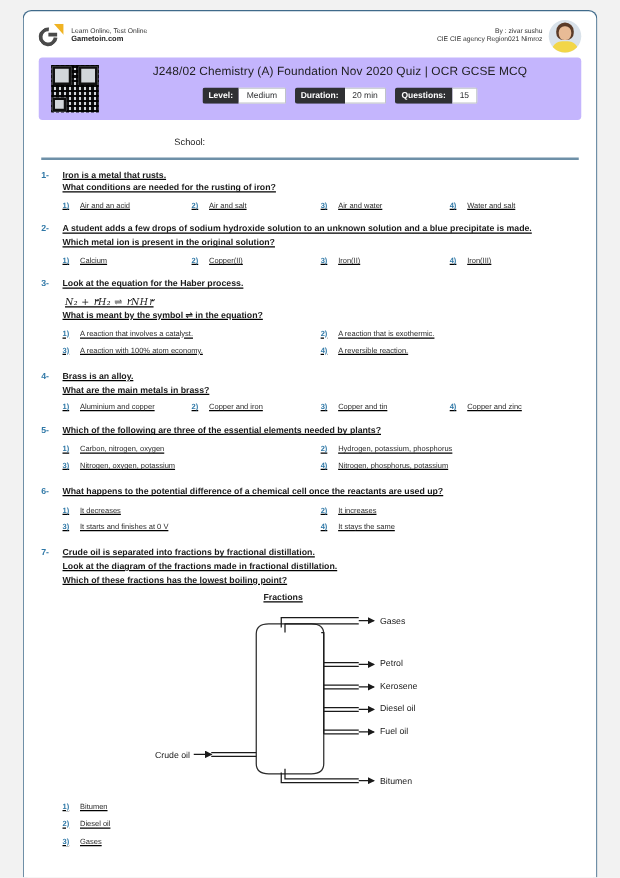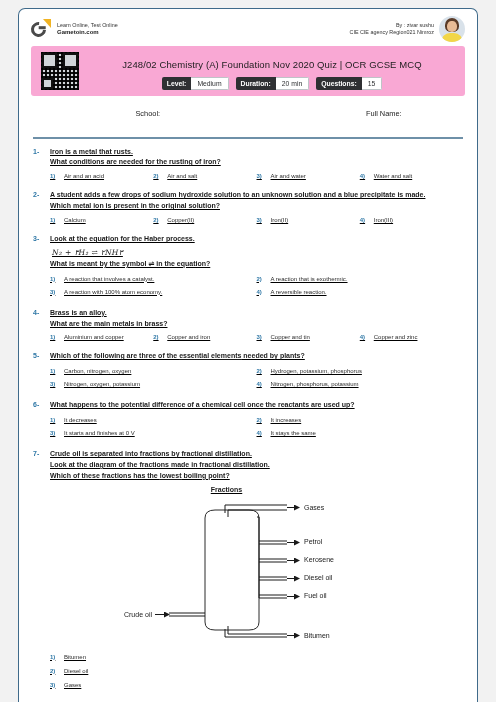--- a/index.html
+++ b/index.html
@@ -100,24 +100,24 @@
   .avatar .body {
     position: absolute; left: 2px; bottom: -4px;
     width: 22px; height: 13px;
     background: #f2d648;
     border-radius: 9px 9px 0 0;
   }
 
   
   .band {
     margin: 0 12px;
-    background: #f9a8d4;
+    background: #c4b5fd;
     border-radius: 3px;
     display: flex;
-    align-items: flex-end;
+    align-items: flex-start;
     padding: 6px 10px;
     gap: 10px;
     min-height: 48px;
   }
   .qr {
     width: 38px; height: 38px;
     flex: 0 0 38px;
     background:
       repeating-linear-gradient(90deg,#111 0 2px,#d2d6da 2px 4px),
       repeating-linear-gradient(0deg,#111 0 2px,transparent 2px 4px);
@@ -163,21 +163,21 @@
     color: #2f3033;
     padding: 0 6px;
     display: flex; align-items: center;
     border: 1px solid #bfc3c7;
     border-left: none;
   }
 
   
   .idrow {
     display: flex;
-    padding: 13px 0 19px 0;
+    padding: 13px 0 8px 0;
     font-size: 7.4px;
     color: #222;
     gap: 14px;
   }
   .idrow .school { width: 58%; text-align: center; }
   .idrow .fullname { width: 42%; text-align: center; }
 
   .rule {
     height: 1.6px;
     background: #6e90a8;
@@ -301,21 +301,20 @@
           <div class="chip">
             <span class="k">Questions:</span>
             <span class="v">15</span>
           </div>
         </div>
       </div>
     </div>
 
     <div class="idrow">
       <div class="school">School:</div>
-      <div class="fullname">Full Name:</div>
     </div>
     <div class="rule"></div>
 
     <div class="qlist" id="qlist">
         <div class="q">
           <div class="qnum">1-</div>
           <div class="qbody">
             <div class="stem">Iron is a metal that rusts.</div>
             <div class="stem">What conditions are needed for the rusting of iron?</div>
             <div class="opts cols4">

